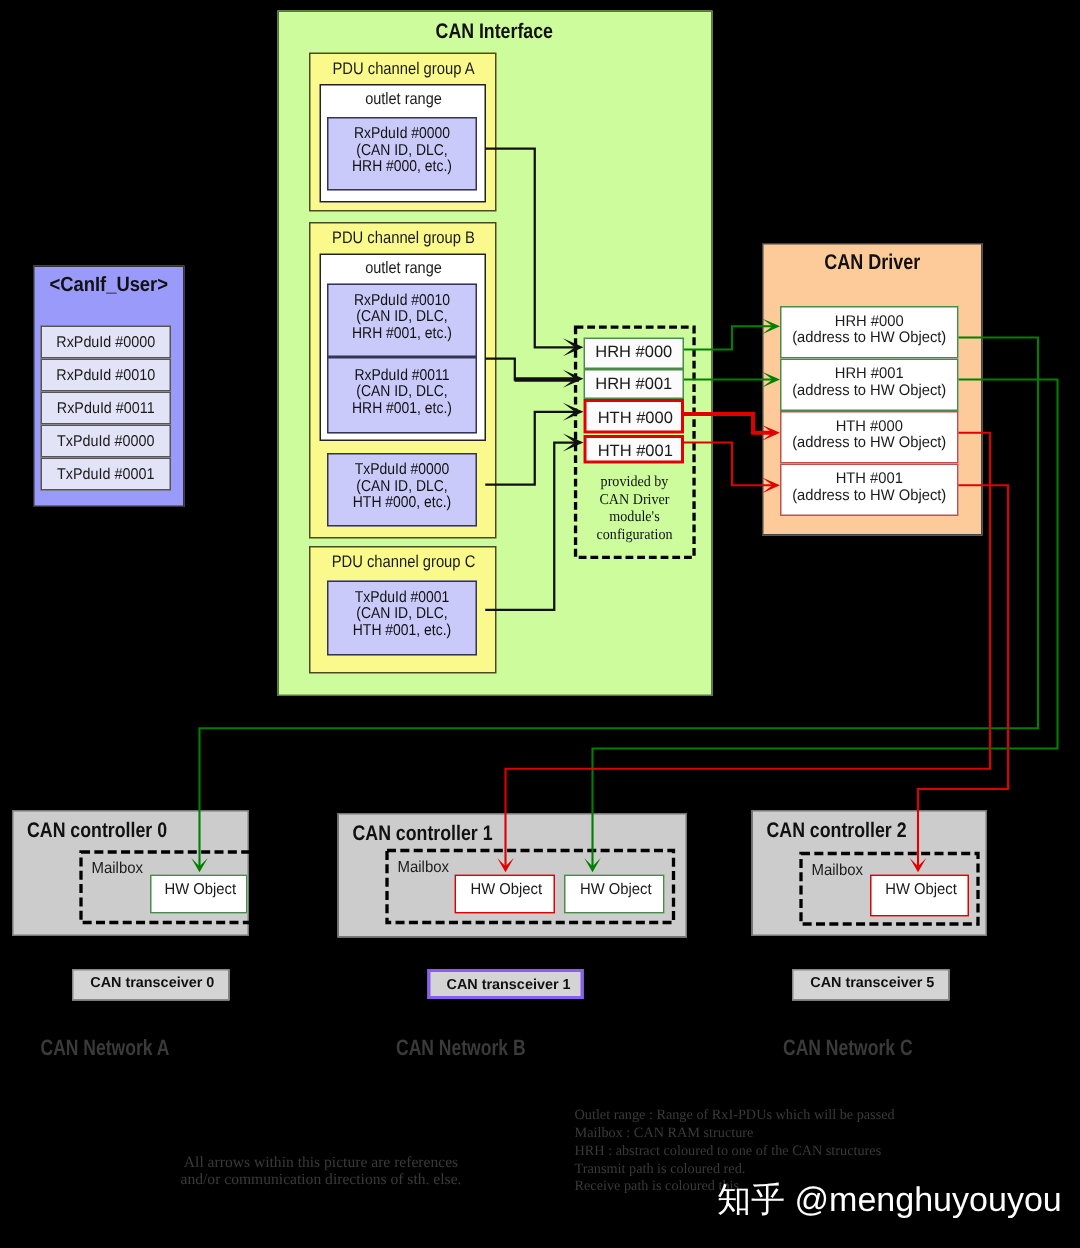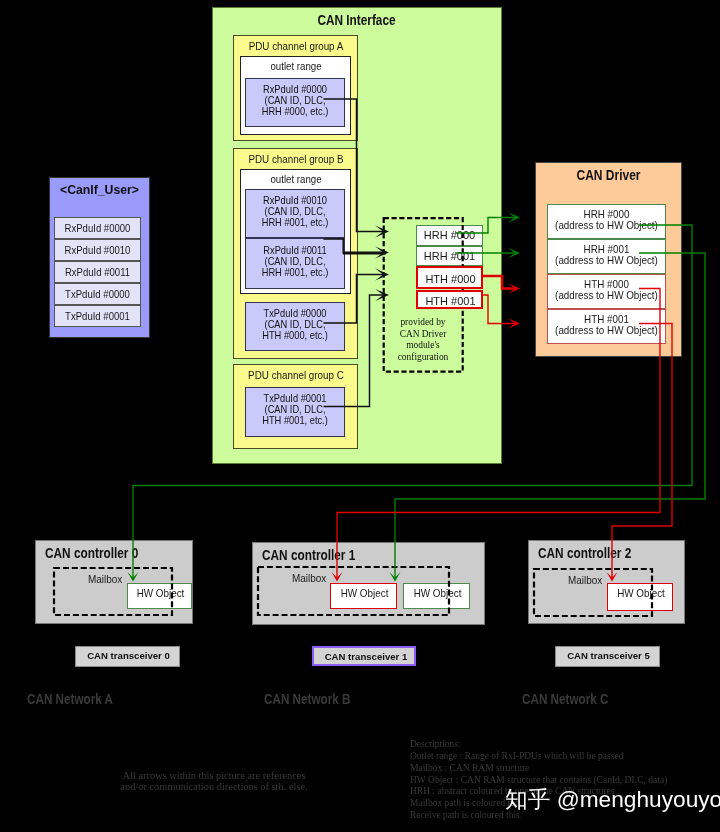--- a/index.html
+++ b/index.html
@@ -1,20 +1,20 @@
 <!DOCTYPE html>
 <html><head>
 <meta charset="utf-8">
 <title>CAN Interface diagram</title>
 <style>
   html,body{margin:0;padding:0;background:#000;}
   body{width:720px;height:832px;overflow:hidden;
        font-family:"Liberation Sans",sans-serif;color:#1a1a1a;}
   #stage{position:relative;width:720px;height:832px;background:#000;}
-  .abs{position:absolute;box-sizing:border-box;margin-left:27px;}
+  .abs{position:absolute;box-sizing:border-box;}
   .lbl{position:absolute;box-sizing:border-box;text-align:center;
        line-height:1.12;white-space:pre-line;}
   svg{position:absolute;left:0;top:0;}
 </style>
 </head>
 <body>
 
 <div id="stage">
     <div class="abs" style="left:185px;top:7px;width:290px;height:457px;background:#ccfc9c;border:1px solid #5a7a3a;">
       <div class="lbl" style="left:0px;top:4.5px;width:287px;font-size:14px;font-weight:bold;color:#111;transform:scaleX(0.845);">CAN Interface</div>
@@ -151,26 +151,24 @@
     <div class="abs" style="left:580px;top:583px;width:66px;height:28px;background:#fff;border:1px solid #e00000;">
       <div class="lbl" style="left:0px;top:4px;width:66px;font-size:10.4px;transform:scaleX(0.95);">HW Object</div>
     </div>
     <div class="abs" style="left:528px;top:646px;width:105px;height:21px;background:#d4d4d4;border:1px solid #888;">
       <div class="lbl" style="left:0px;top:4px;width:105px;font-size:9.6px;font-weight:bold;color:#111;">CAN transceiver 5</div>
     </div>
     <div class="lbl" style="left:522px;top:691px;width:160px;font-size:14.8px;font-weight:bold;text-align:left;transform:scaleX(0.79);transform-origin:left top;color:#3a3a3a;">CAN Network C</div>
     <div class="lbl" style="left:99px;top:769.5px;width:230px;font-size:10.4px;font-family:&quot;Liberation Serif&quot;,serif;line-height:11.8px;color:#3a3a3a;">All arrows within this picture are references
 and/or communication directions of sth. else.</div>
     <div class="abs" style="left:383px;top:739px;width:335px;text-align:left;font-size:9.5px;color:#3a3a3a;font-family:&quot;Liberation Serif&quot;,serif;line-height:11.85px;">
-      <div>Descriptions:</div>
       <div>Outlet range  : Range of RxI-PDUs which will be passed</div>
       <div>Mailbox  :  CAN RAM structure</div>
-      <div>HW Object  :  CAN RAM structure that contains (CanId, DLC, data)</div>
       <div>HRH  : abstract coloured to one of the CAN structures</div>
-      <div>Mailbox path is coloured red.</div>
+      <div>Transmit path is coloured red.</div>
       <div>Receive path is coloured this.</div>
     </div>
     <div class="abs" style="left:478px;top:784px;width:250px;color:#fff;text-align:left;font-size:22.7px;white-space:nowrap;">知乎 @menghuyouyou</div>
     <svg width="720" height="832" viewBox="0 0 720 832" style="position: absolute; left: 0px; top: 0px; pointer-events: none;">
       <rect x="383.7" y="218.1" width="79" height="153.5" fill="none" stroke="#000" stroke-width="2.2" stroke-dasharray="5.2 2.6"></rect>
       <rect x="54" y="568" width="118" height="47" fill="none" stroke="#000" stroke-width="2.2" stroke-dasharray="6 2.9"></rect>
       <rect x="258" y="567" width="191" height="48" fill="none" stroke="#000" stroke-width="2.2" stroke-dasharray="6 2.9"></rect>
       <rect x="534" y="569" width="118" height="47" fill="none" stroke="#000" stroke-width="2.2" stroke-dasharray="6 2.9"></rect>
       <polyline points="323.5,99 356.5,99 356.5,231.5 386,231.5" fill="none" stroke="#111" stroke-width="1.5"></polyline>
       <path d="M 389 231.5 L 375.2 225.4625 L 383.204 231.5 L 375.2 237.5375 Z" fill="#111"></path>

